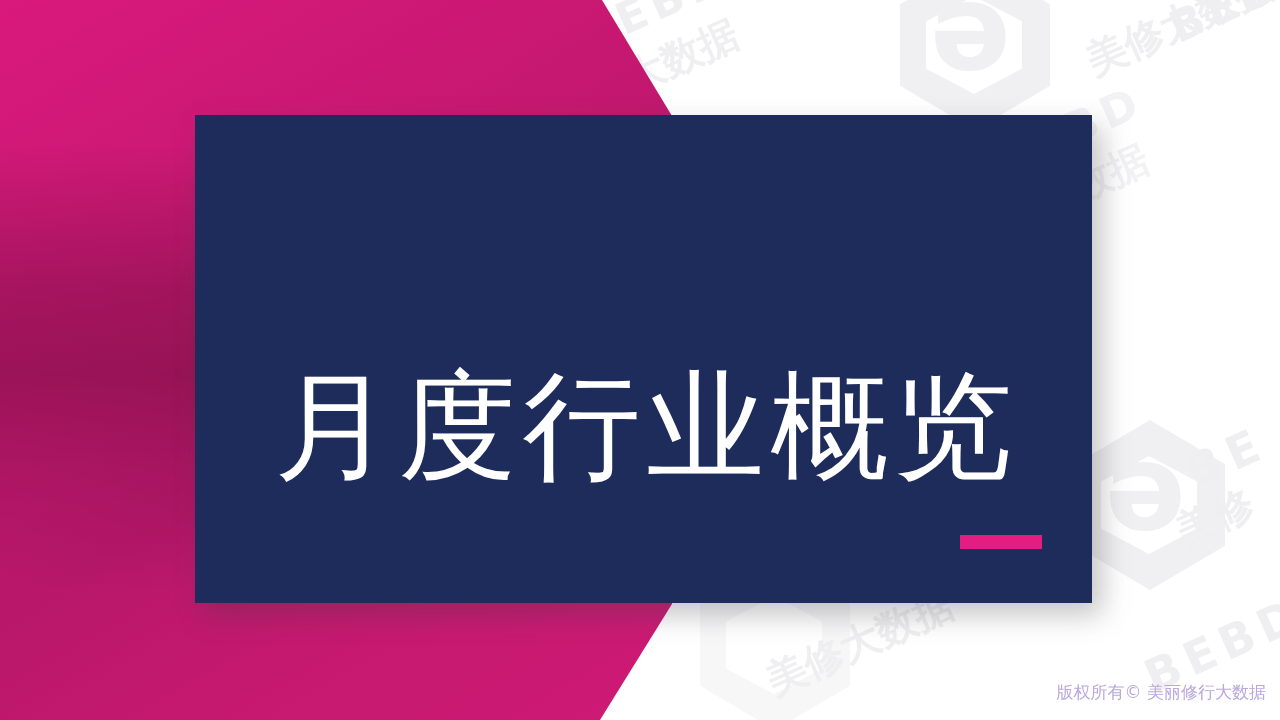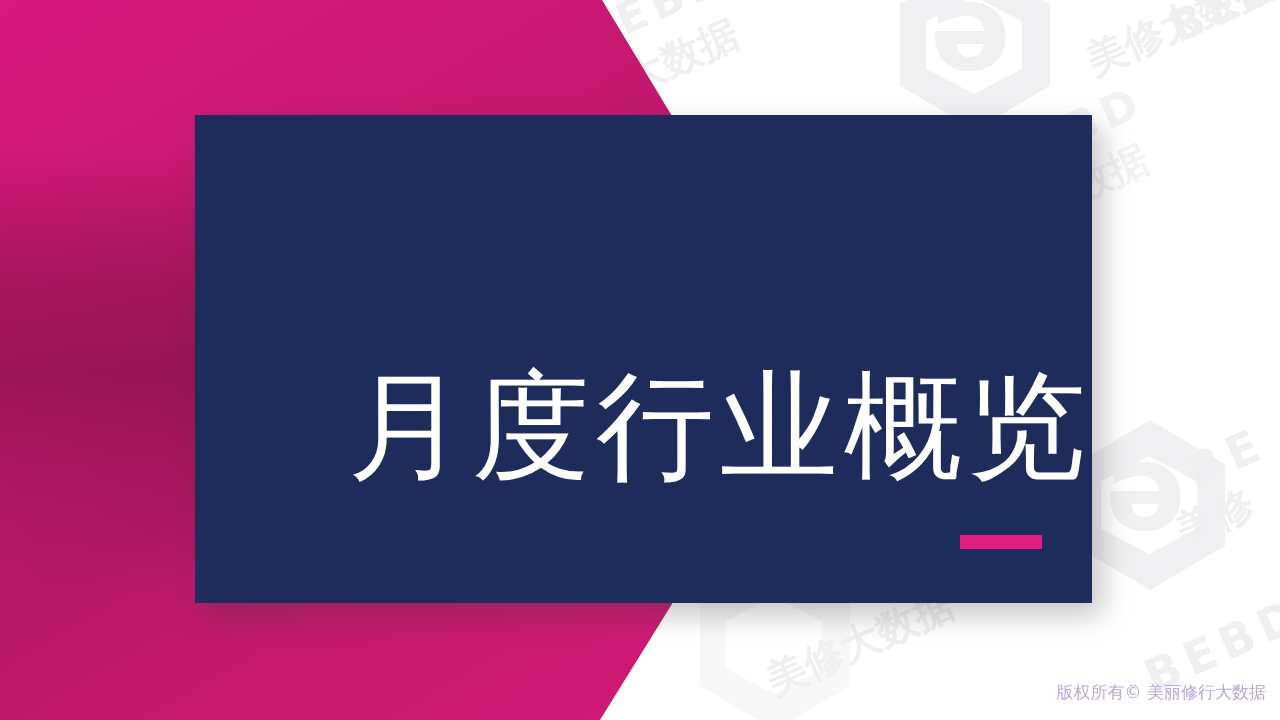--- a/index.html
+++ b/index.html
@@ -82,21 +82,21 @@
     position:absolute;
     left:195px; top:115px;
     width:897px; height:488px;
     background:#1e2c5c;
   }
 
   .title {
     position:absolute;
     left:0; right:0;
     top:252px;
-    text-align:right;
+    text-align:center;
     color:#ffffff;
     font-family:"DejaVu Serif", "Liberation Serif", serif;
     font-size:118px;
     line-height:1;
     letter-spacing:6px;
     font-weight:400;
     text-indent:6px;
   }
 
   .num-wrap {

